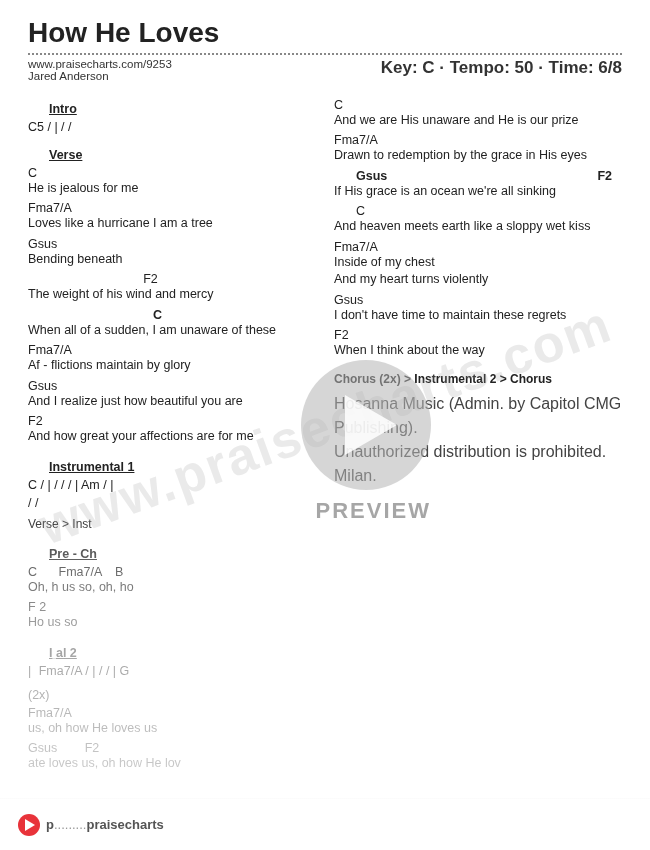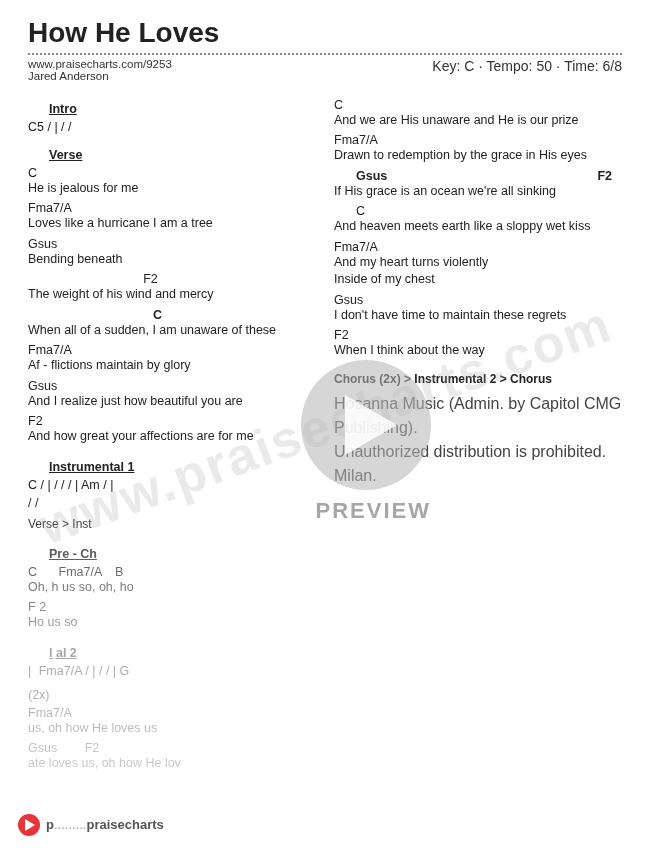--- a/index.html
+++ b/index.html
@@ -32,21 +32,21 @@
     }
     .meta-row {
       display: flex;
       justify-content: space-between;
       font-size: 11.5px;
       color: #333;
       margin-bottom: 12px;
       gap: 26px;
     }
     .meta-left { font-size: 11.5px; }
-    .meta-right { font-size: 14px; }
+    .meta-right { font-size: 17px; font-weight: bold; }
 
     .columns {
       display: flex;
       gap: 18px;
     }
     .col-left { flex: 1; min-width: 0; }
     .col-right { flex: 1; min-width: 0; }
 
     .section-label {
       font-weight: bold;
@@ -271,22 +271,22 @@
       <div class="chord">Fma7/A</div>
       <div class="lyric">Drawn  to redemption by the grace in His eyes</div>
       <div style="display:flex;justify-content:space-between;">
         <span class="chord" style="margin-left:22px;font-weight:bold;">Gsus</span>
         <span class="chord" style="font-weight:bold;margin-right:10px;">F2</span>
       </div>
       <div class="lyric">If His grace is an ocean we're all sinking</div>
       <div class="chord" style="margin-left:22px;">C</div>
       <div class="lyric">And heaven meets earth like a sloppy wet kiss</div>
       <div class="chord">Fma7/A</div>
+      <div class="lyric">Inside of my chest</div>
       <div class="lyric">And my  heart  turns violently</div>
-      <div class="lyric">Inside of my chest</div>
       <div class="chord">Gsus</div>
       <div class="lyric">I don't have time to maintain these regrets</div>
       <div class="chord">F2</div>
       <div class="lyric">When I think about the way</div>
       <div class="blank"></div>
       <div class="chorus-footer">
         <span>Chorus (2x) &gt; Instrumental 2 &gt; Chorus</span>
       </div>
       <div class="blank"></div>
       <div style="font-size:16px;color:#444;line-height:1.5;">

